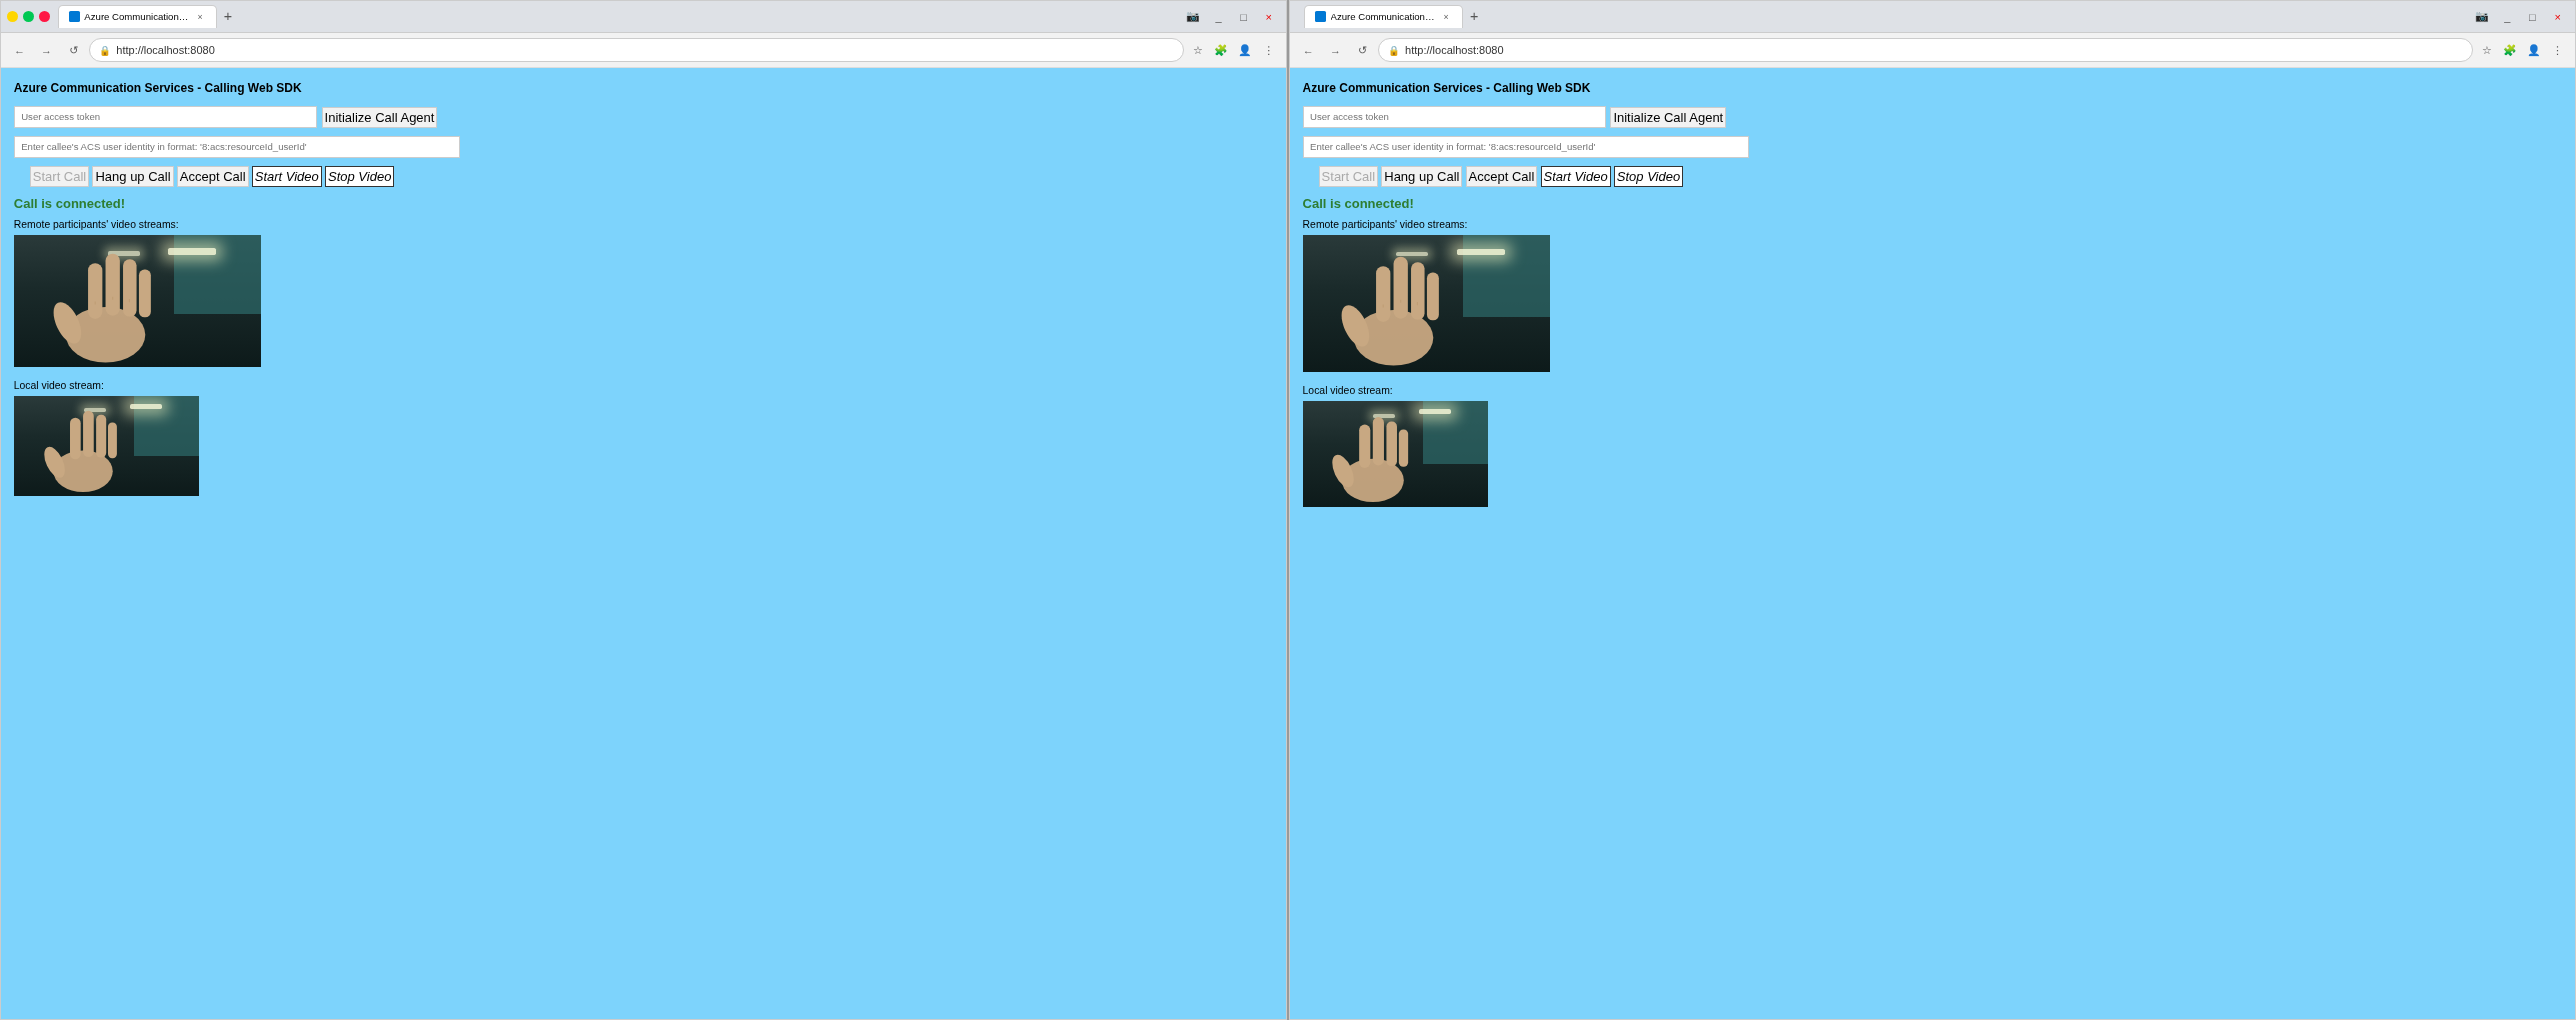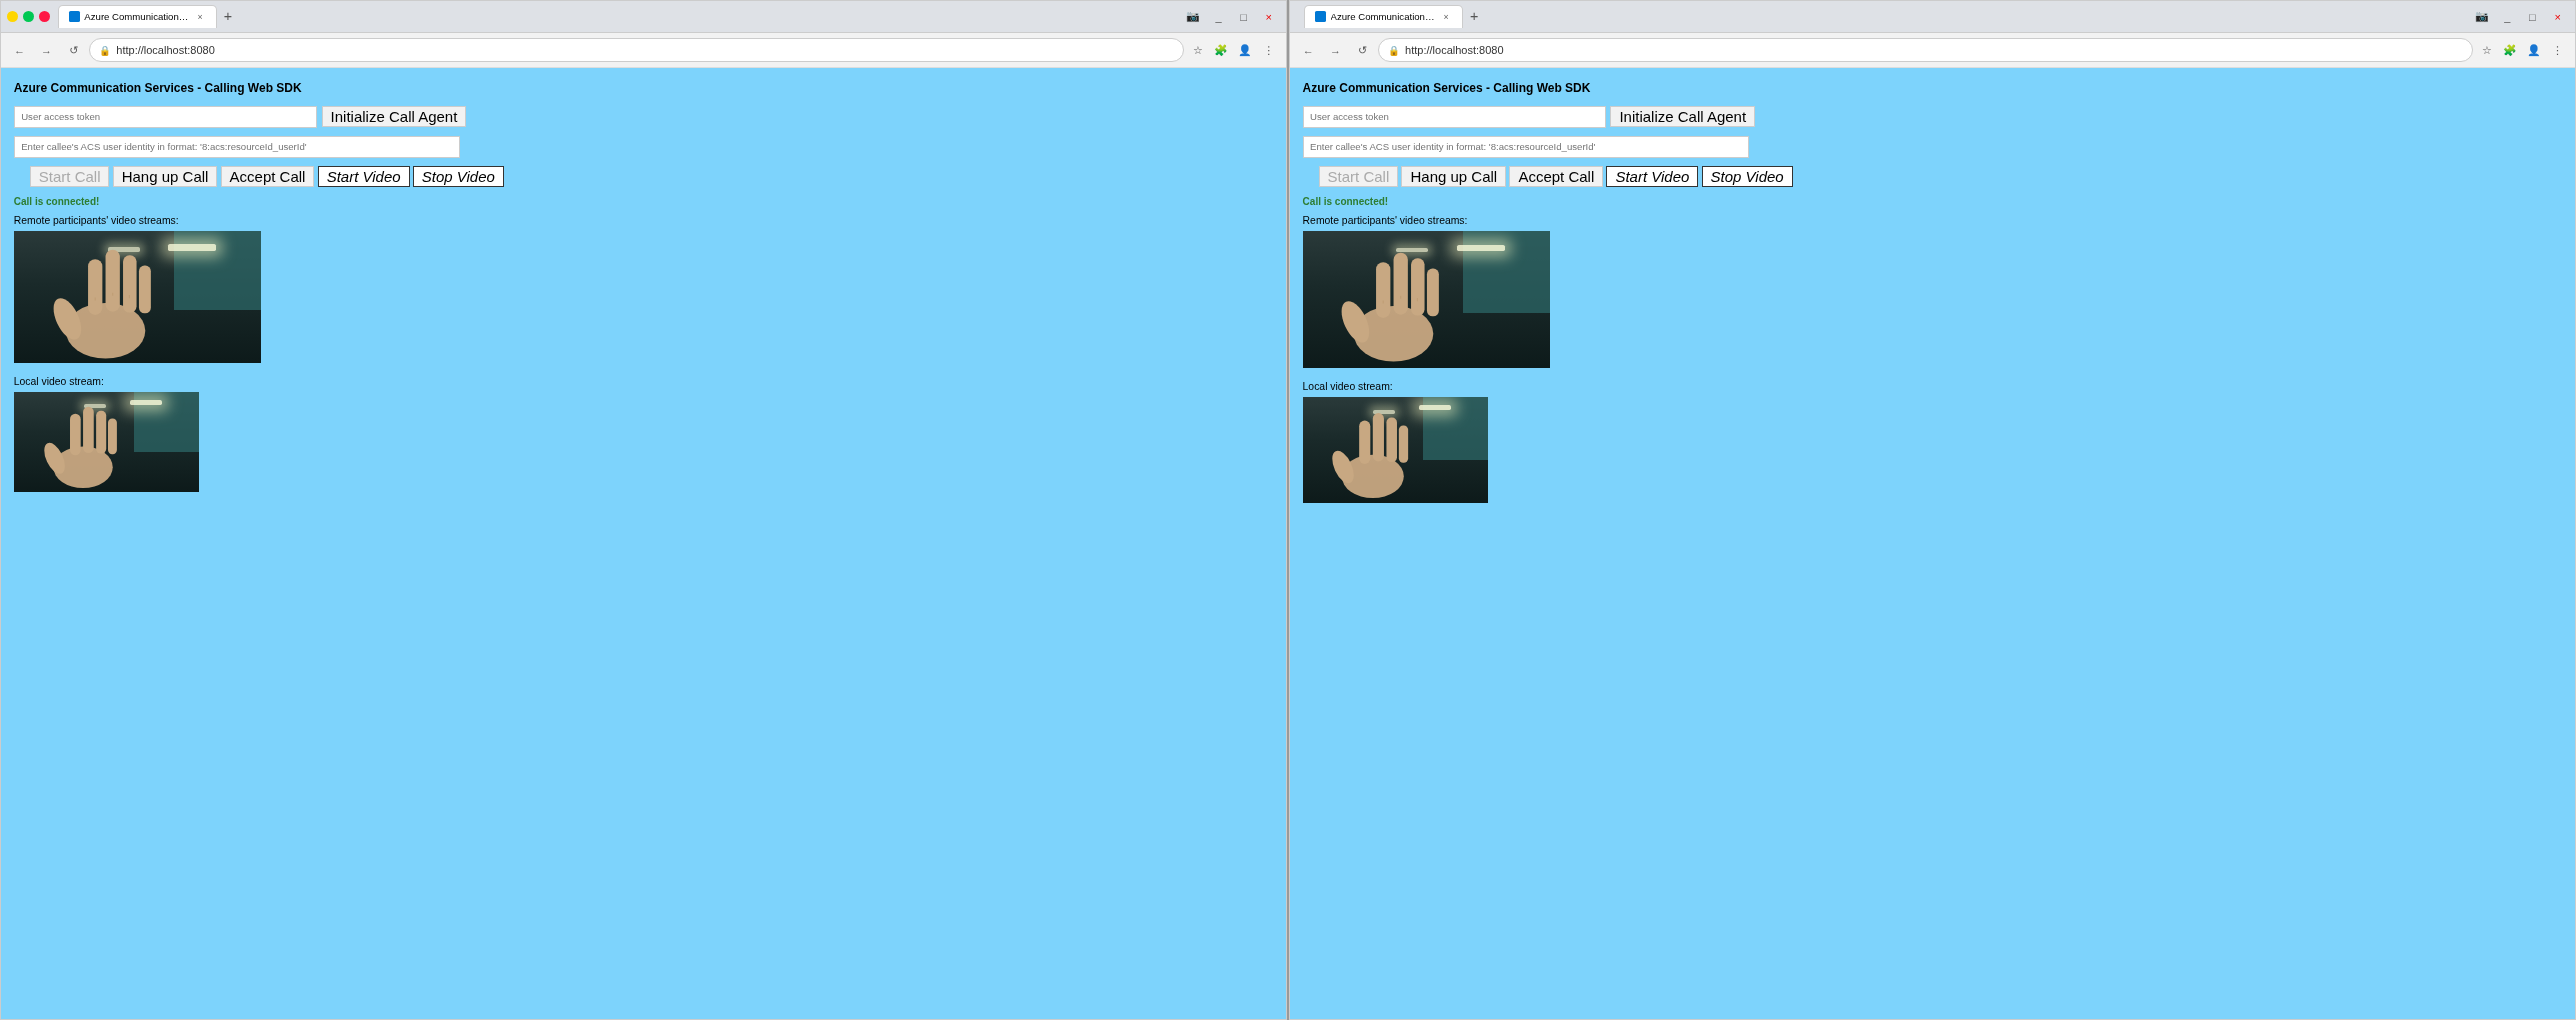--- a/index.html
+++ b/index.html
@@ -203,61 +203,61 @@
     }
 
     .page-title {
       font-size: 12px;
       font-weight: bold;
       margin-bottom: 11px;
     }
 
     .form-row {
       display: flex;
-      align-items: flex-start;
+      align-items: flex-end;
       gap: 4.8px;
       margin-bottom: 8px;
     }
 
     .text-input {
       height: 22px;
       border: 0.8px solid #ccc;
       padding: 0 6.4px;
       font-size: 9.6px;
       color: #999;
       outline: none;
     }
 
     .text-input-wide {
       width: 303px;
     }
 
     .btn {
       height: 21px;
-      padding: 0 8px;
+      padding: 0 2px;
       border: 0.8px solid #ccc;
       background: #f2f2f2;
-      font-size: 15px;
+      font-size: 13px;
       cursor: pointer;
       white-space: nowrap;
     }
     .btn:disabled {
       color: #aaa;
       cursor: default;
     }
 
     .btn-primary-action {
       background: #fff;
       border: 0.8px solid #333;
       font-style: italic;
     }
 
     .status-connected {
       color: #2e7d32;
-      font-size: 10px;
+      font-size: 13px;
       font-weight: bold;
       margin-bottom: 8px;
     }
 
     .section-label {
       font-size: 10.4px;
       margin-bottom: 4.8px;
     }
 
     .video-placeholder-remote {

